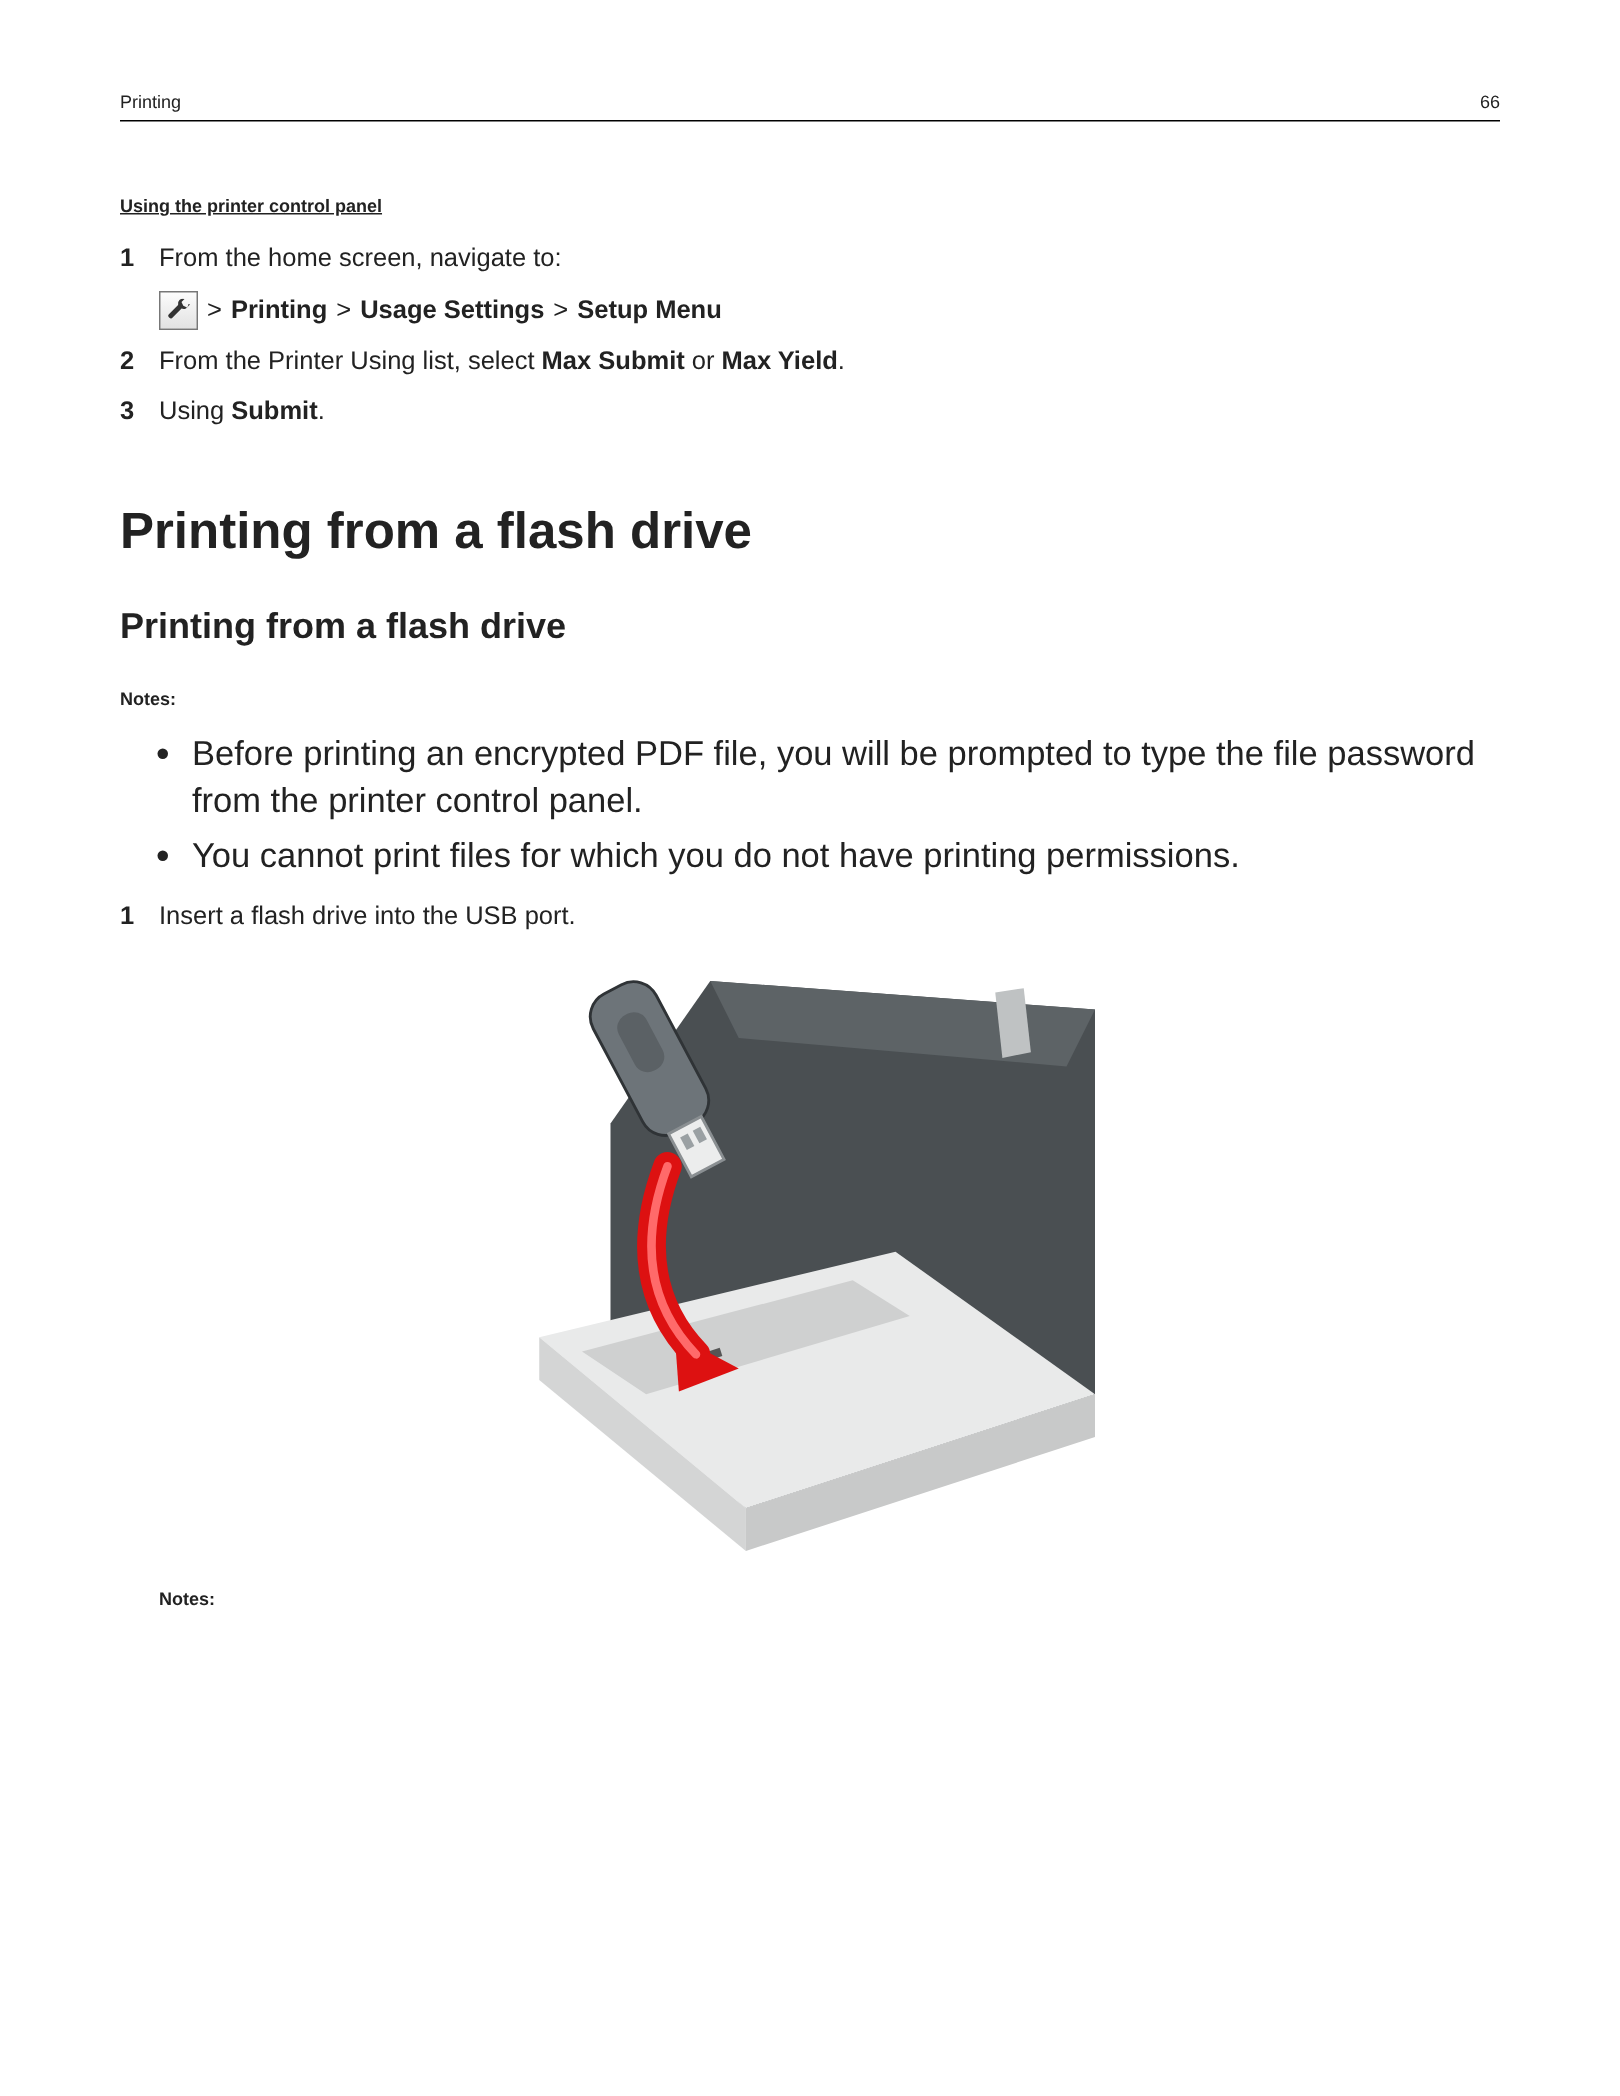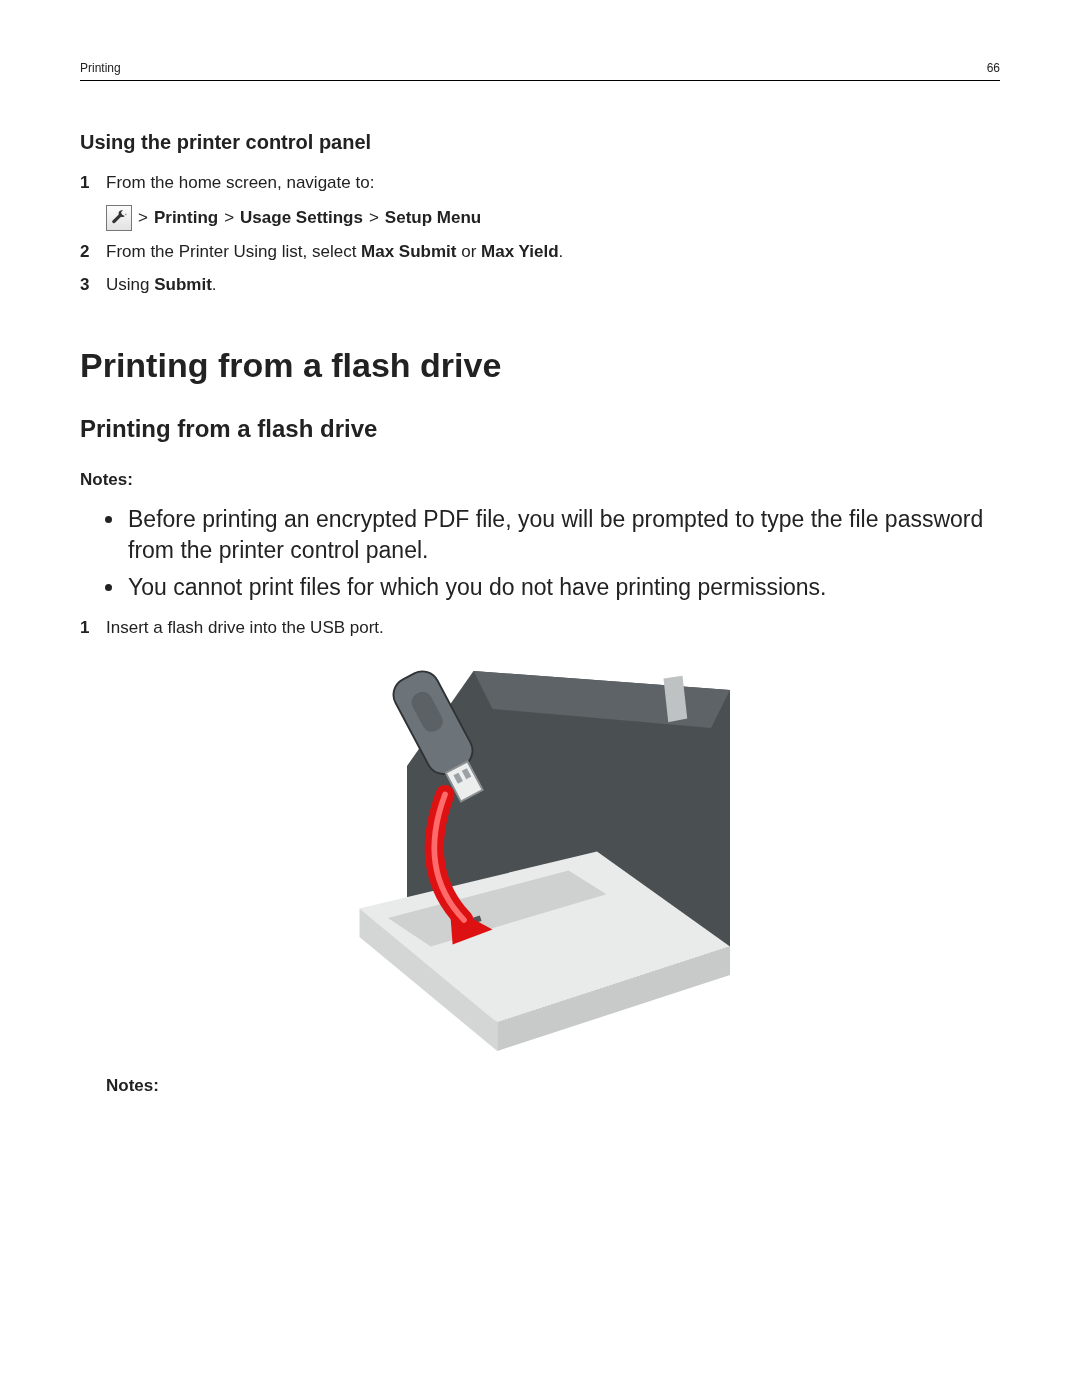--- a/index.html
+++ b/index.html
@@ -14,23 +14,24 @@
   }
   .hdr {
     display: flex;
     justify-content: space-between;
     font-size: 12px;
     border-bottom: 1.5px solid #000;
     padding-bottom: 4px;
     margin-bottom: 48px;
   }
   h3.sec-small {
-    font-size: 20px;
+    font-size: 12px;
     font-weight: bold;
     margin: 0 0 16px 0;
+    text-decoration: underline;
   }
   .ol {
     margin: 0;
     padding: 0;
     list-style: none;
   }
   .ol > .li {
     display: flex;
     font-size: 17px;
     margin: 0 0 10px 0;
@@ -63,21 +64,21 @@
     font-size: 34px;
     font-weight: bold;
     margin: 46px 0 24px 0;
   }
   h2.med {
     font-size: 24px;
     font-weight: bold;
     margin: 18px 0 24px 0;
   }
   .notes-label {
-    font-size: 17px;
+    font-size: 12px;
     font-weight: bold;
     margin: 0 0 12px 0;
   }
   ul.bullets {
     margin: 0 0 14px 0;
     padding-left: 46px;
   }
   ul.bullets li {
     font-size: 23px;
     margin-bottom: 6px;

